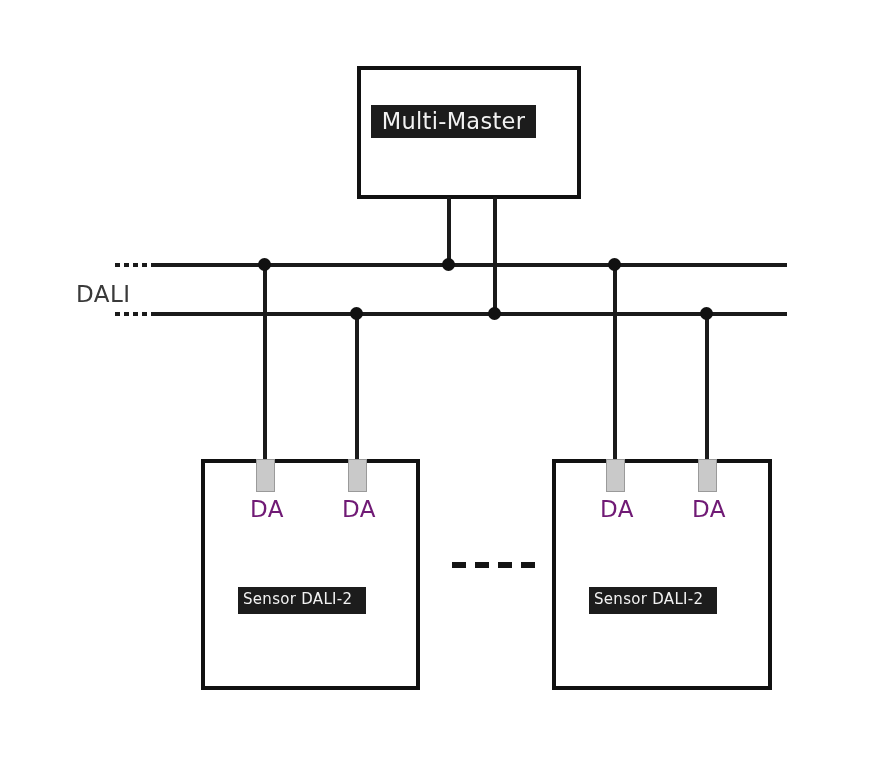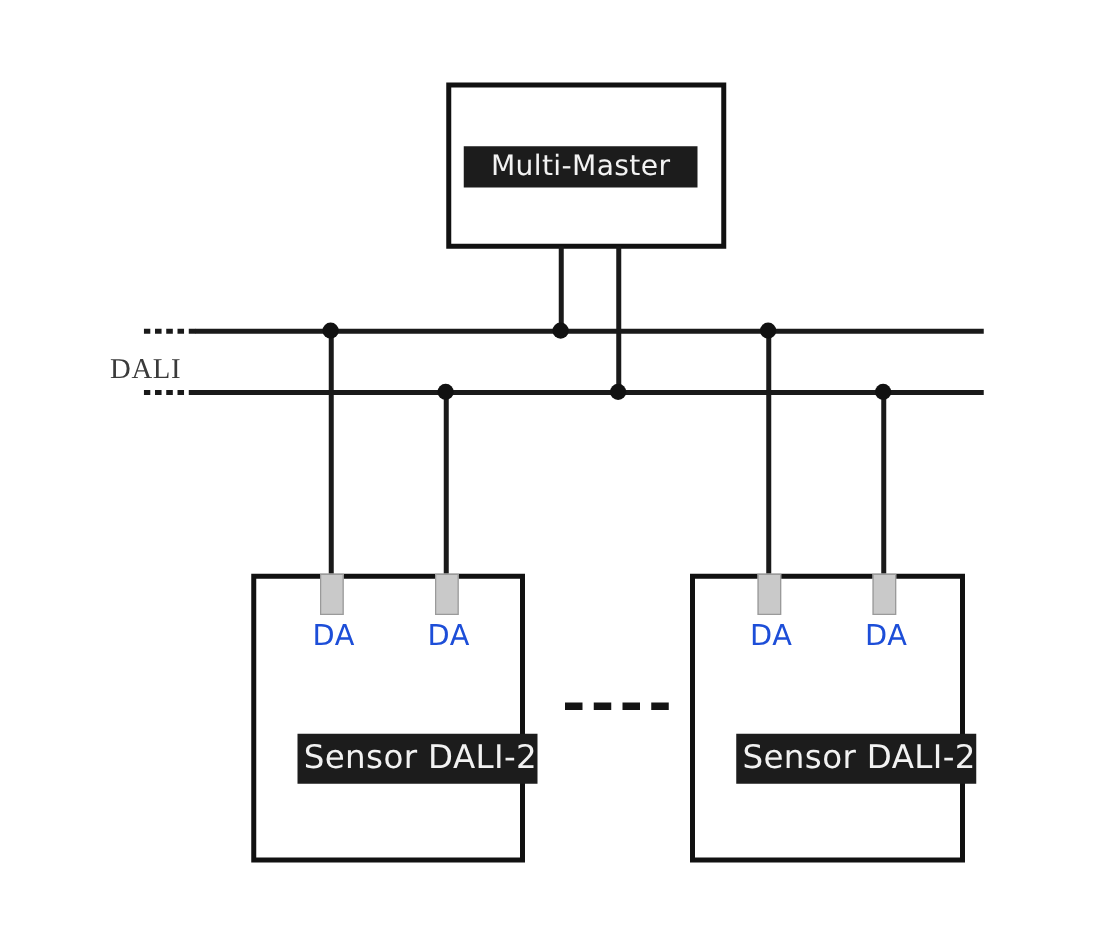--- a/index.html
+++ b/index.html
@@ -51,21 +51,21 @@
     background: #111111;
   }
   .terminal {
     position: absolute;
     box-sizing: border-box;
     background: #c9c9c9;
     border: 1px solid #9a9a9a;
   }
   .label {
     position: absolute;
-    color: #1d4ed8;
+    color: #701a75;
     white-space: nowrap;
     line-height: 1;
   }
   .label-da {
     font-size: 23px;
     letter-spacing: 0.5px;
   }
   .label-bus {
     font-size: 23px;
     letter-spacing: 0.5px;
@@ -79,28 +79,28 @@
     white-space: nowrap;
     line-height: 1.18;
     text-align: center;
     font-size: 23px;
     letter-spacing: 0.3px;
     padding: 3px 4px;
     box-sizing: border-box;
   }
   .band-title {
     left: 371px;
-    top: 117px;
-    width: 187px;
+    top: 105px;
+    width: 165px;
     font-size: 22.5px;
   }
   .band-title > span { display: block; }
   .band-sensor {
-    font-size: 26px;
-    padding: 4px 0 5px 5px;
+    font-size: 15px;
+    padding: 4px 14px 5px 5px;
   }
 
   
   .ellipsis-dashes {
     position: absolute;
     display: flex;
     align-items: center;
     gap: 9px;
   }
   .ellipsis-dashes i {
@@ -124,21 +124,21 @@
   <div class="wire-v" style="left:447px; top:197px; height:70px;"></div>
 
   <div class="wire-v" style="left:493px; top:197px; height:119px;"></div>
 
   <div class="dotted-h" style="left:115px; top:263px; width:44px;"></div>
   <div class="dotted-h" style="left:115px; top:312px; width:44px;"></div>
 
   <div class="wire-h" style="left:156px; top:263px; width:631px;"></div>
   <div class="wire-h" style="left:156px; top:312px; width:631px;"></div>
 
-  <div class="label label-bus" style="left:88px; top:283px;font-family:Liberation Serif, serif;">DALI</div>
+  <div class="label label-bus" style="left:76px; top:283px;">DALI</div>
 
   <div class="wire-v" style="left:263px; top:263px; height:196px;"></div>
 
   <div class="wire-v" style="left:355px; top:312px; height:147px;"></div>
 
   <div class="wire-v" style="left:613px; top:263px; height:196px;"></div>
 
   <div class="wire-v" style="left:705px; top:312px; height:147px;"></div>
 
   <div class="junction" style="left:258px; top:258px;"></div>

